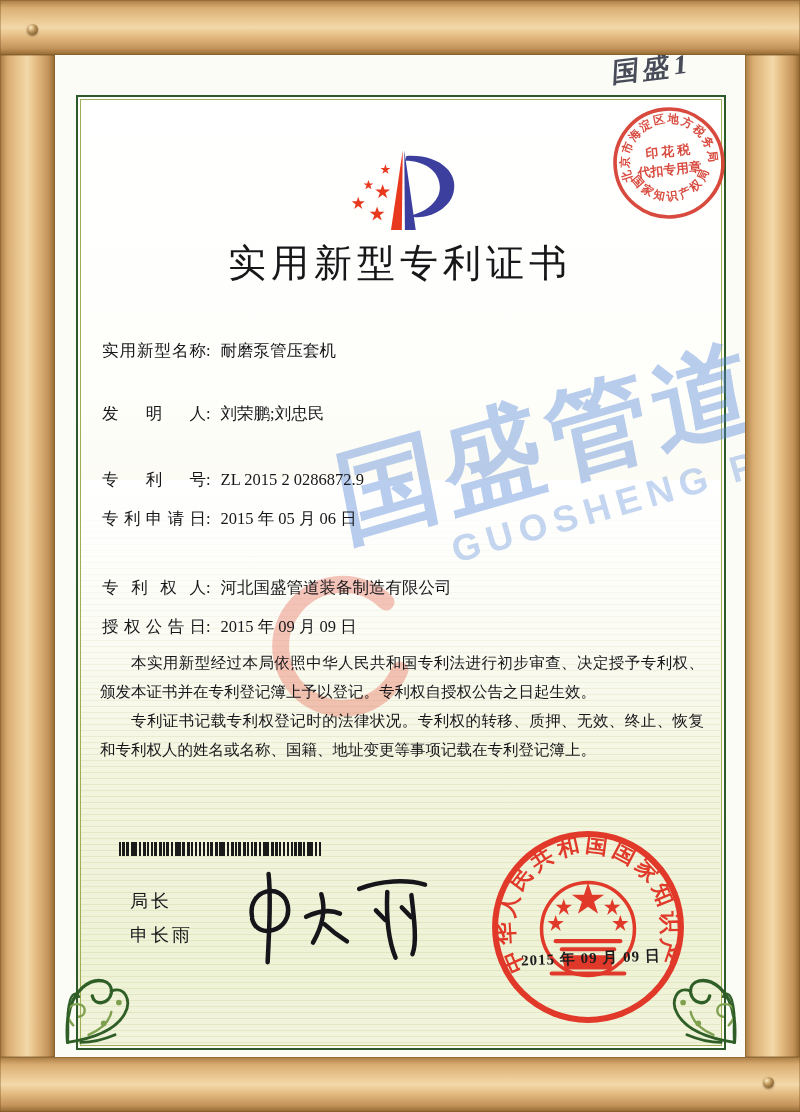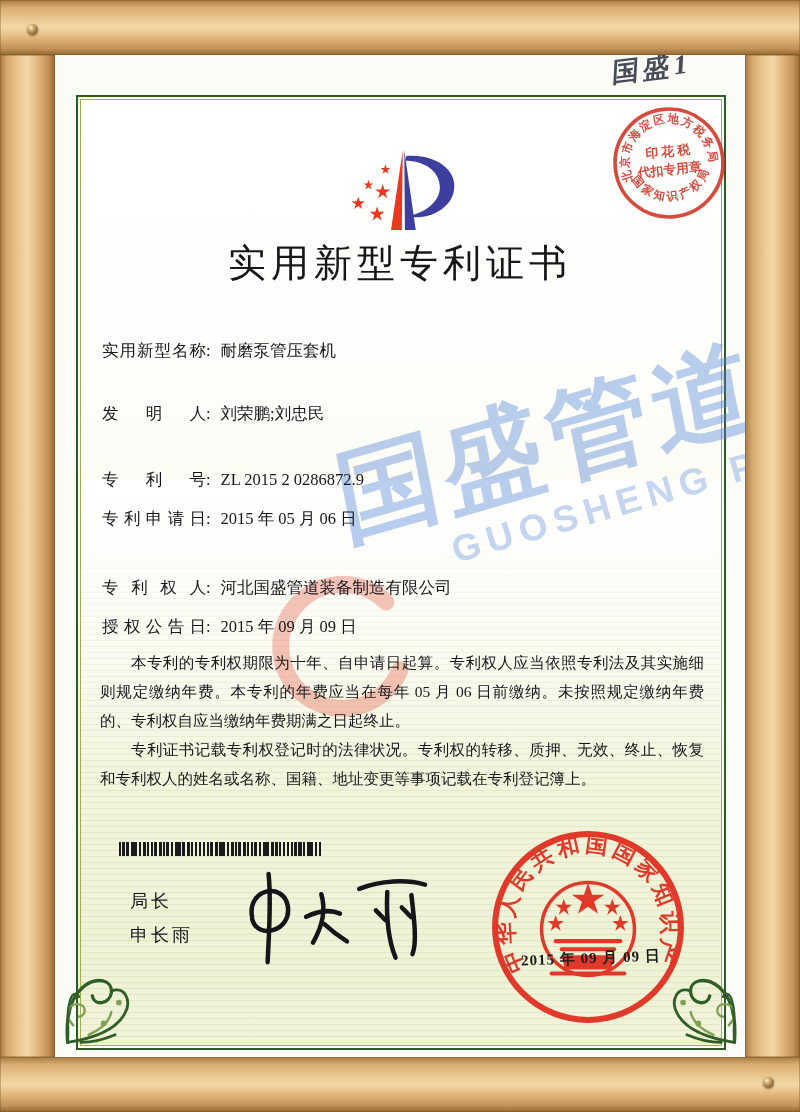--- a/index.html
+++ b/index.html
@@ -139,21 +139,21 @@
   <div class="content fields" style="position:absolute;">
     <div class="field f0"><span class="lab">实用新型名称</span><span class="colon">:</span><span>耐磨泵管压套机</span></div>
     <div class="field f1"><span class="lab">发明人</span><span class="colon">:</span><span>刘荣鹏;刘忠民</span></div>
     <div class="field f2"><span class="lab">专利号</span><span class="colon">:</span><span>ZL 2015 2 0286872.9</span></div>
     <div class="field f3"><span class="lab">专利申请日</span><span class="colon">:</span><span>2015 年 05 月 06 日</span></div>
     <div class="field f4"><span class="lab">专利权人</span><span class="colon">:</span><span>河北国盛管道装备制造有限公司</span></div>
     <div class="field f5"><span class="lab">授权公告日</span><span class="colon">:</span><span>2015 年 09 月 09 日</span></div>
   </div>
 
   <div class="content paras" style="position:absolute;">
-    <p>本专利的专利权期限为十年、自申请日起算。专利权人应当依照专利法及其实施细则规定缴纳年费。本专利的年费应当在每年 05 月 06 日前缴纳。未按照规定缴纳年费的、专利权自应当缴纳年费期满之日起终止。</p>
+    <p>本实用新型经过本局依照中华人民共和国专利法进行初步审查、决定授予专利权、颁发本证书并在专利登记簿上予以登记。专利权自授权公告之日起生效。</p>
     <p>专利证书记载专利权登记时的法律状况。专利权的转移、质押、无效、终止、恢复和专利权人的姓名或名称、国籍、地址变更等事项记载在专利登记簿上。</p>
   </div>
 
   <div class="content barcode" style="position:absolute;"></div>
 
   <div class="content director-title" style="position:absolute;">局长</div>
   <div class="content director-name" style="position:absolute;">申长雨</div>
 
   <svg class="content signature" style="position:absolute;" width="215" height="100" viewBox="0 0 215 100">
     <g fill="none" stroke="#15151a" stroke-width="4.5" stroke-linecap="round">

